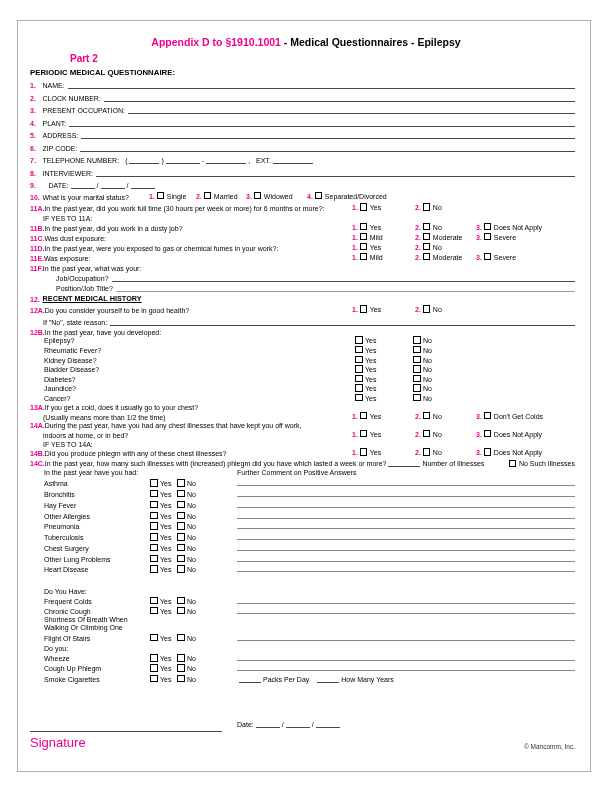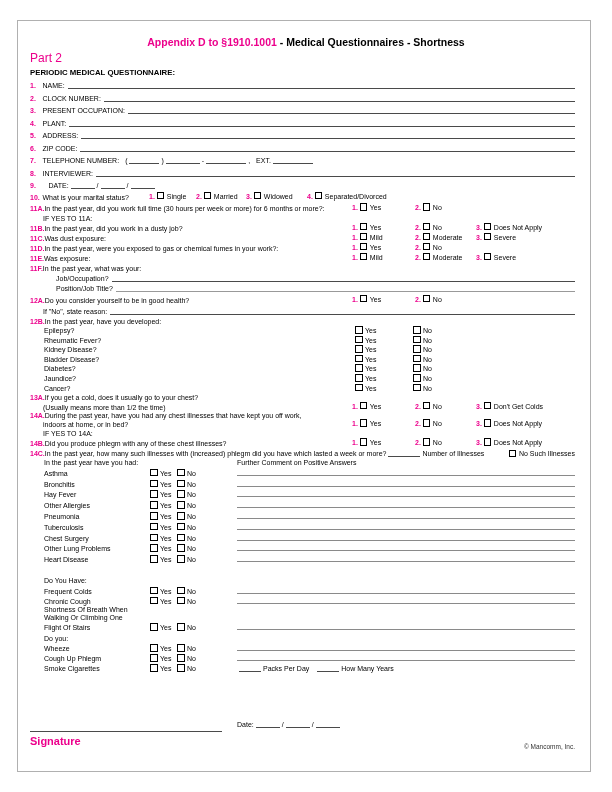--- a/index.html
+++ b/index.html
@@ -11,53 +11,53 @@
   }
   .page-border{position:absolute;left:17px;top:20px;width:572px;height:750px;border:1px solid var(--border);}
   .doc-title{position:absolute;top:37px;left:0;width:612px;text-align:center;font-size:10.5px;font-weight:bold;white-space:nowrap;}
   .accent{color:var(--accent);}
   .content{position:absolute;left:30px;top:51px;width:545px;}
   .r{position:relative;display:flex;align-items:flex-end;white-space:nowrap;}
   .h130{height:13px}.h125{height:12.5px}.h115{height:11.5px}.h108{height:10.8px}
   .h103{height:10.3px}.h100{height:10px}.h96{height:9.6px}.h90{height:9px}.h83{height:8.3px}
   .num{color:var(--accent);font-weight:bold;display:inline-block;min-width:12.5px;}
   .onum{color:var(--accent);font-weight:bold;margin-right:2px;}
-  .part2{font-weight:normal;font-size:12px;color:var(--accent);}
+  .part2{font-weight:bold;font-size:10px;color:var(--accent);margin-left:40px;}
   .heading{font-weight:bold;font-size:7.8px;margin-top:47px;}
   .sect{font-weight:bold;font-size:7.3px;text-decoration:underline;}
   .cb{display:inline-block;width:5.5px;height:5.5px;border:1px solid #000;margin-right:2.5px;background:#fff;flex:0 0 auto;vertical-align:-0.5px;}
   .fill{flex:1 1 auto;border-bottom:1px solid var(--line);height:6px;margin-left:3px;}
   .fill.gray{border-bottom-color:#999;}
   .blank{display:inline-block;border-bottom:1px solid var(--line);height:6px;margin:0 2px;flex:0 0 auto;}
   .w24{width:24px}.w30{width:30px}.w34{width:34px}.w40{width:40px}.w22{width:22px}.w32{width:32px}
   .opt{position:absolute;bottom:1px;white-space:nowrap;}
   .o1{left:322px}.o2{left:385px}.o3{left:446px}
   .m1{left:119px}.m2{left:166px}.m3{left:216px}.m4{left:277px}
   .cy{left:325px}.cn{left:383px}
   .rl{position:absolute;left:14px;bottom:1px;}
   .ry{left:120px}.rn{left:147px}
   .rline{position:absolute;left:207px;right:0;bottom:2px;height:0;border-bottom:1px solid var(--softline);}
   .ind{margin-left:13px}.ind2{margin-left:26px}
   .commenthdr{position:absolute;left:207px;bottom:1px;}
   .smoketail{position:absolute;left:207px;bottom:1px;display:flex;align-items:flex-end;}
   .tail{display:flex;align-items:flex-end;margin-left:auto;}
   .sp{display:inline-block;width:6px;}
   .sig-line{position:absolute;left:30px;top:731px;width:192px;height:0;border-bottom:1px solid var(--line);}
-  .sig-label{position:absolute;left:30px;top:736px;font-size:11px;font-weight:bold;color:var(--accent);}
+  .sig-label{position:absolute;left:30px;top:736px;font-size:13px;font-weight:normal;color:var(--accent);}
   .foot-date{position:absolute;left:237px;top:721px;display:flex;align-items:flex-end;white-space:nowrap;}
   .copyright{position:absolute;right:37px;top:744px;font-size:6.5px;color:#333;}
   .spacer{height:10.3px}
 </style>
 </head>
 <body>
 
 <div class="page-border"></div>
 
 <div class="doc-title">
-  <span class="accent">Appendix D to §1910.1001</span><span> - Medical Questionnaires - Shortness</span>
+  <span class="accent">Appendix D to §1910.1001</span><span> - Medical Questionnaires - Epilepsy</span>
 </div>
 
 <div class="content">
 
   <div class="r h130">
       <span class="part2">Part 2</span>
     </div>
   <div class="r h125">
       <span class="heading">PERIODIC MEDICAL QUESTIONNAIRE:</span>
     </div>
@@ -180,20 +180,24 @@
     </div>
   <div class="r h103">
       <span class="ind2">Job/Occupation?</span>
       <span class="fill"></span>
     </div>
   <div class="r h103">
       <span class="ind2">Position/Job Title?</span>
       <span class="fill gray"></span>
     </div>
 
+  <div class="r h103">
+      <span class="num">12.</span>
+      <span class="sect">RECENT MEDICAL HISTORY</span>
+    </div>
 
   <div class="r h115">
     <span class="num">12A.</span>
       <span>Do you consider yourself to be in good health?</span>
     <span class="opt o1"><span class="onum">1.</span><span class="cb"></span><span>Yes</span></span>
     <span class="opt o2"><span class="onum">2.</span><span class="cb"></span><span>No</span></span>
   </div>
   <div class="r h115">
       <span class="ind">If "No", state reason:</span>
       <span class="fill"></span>

